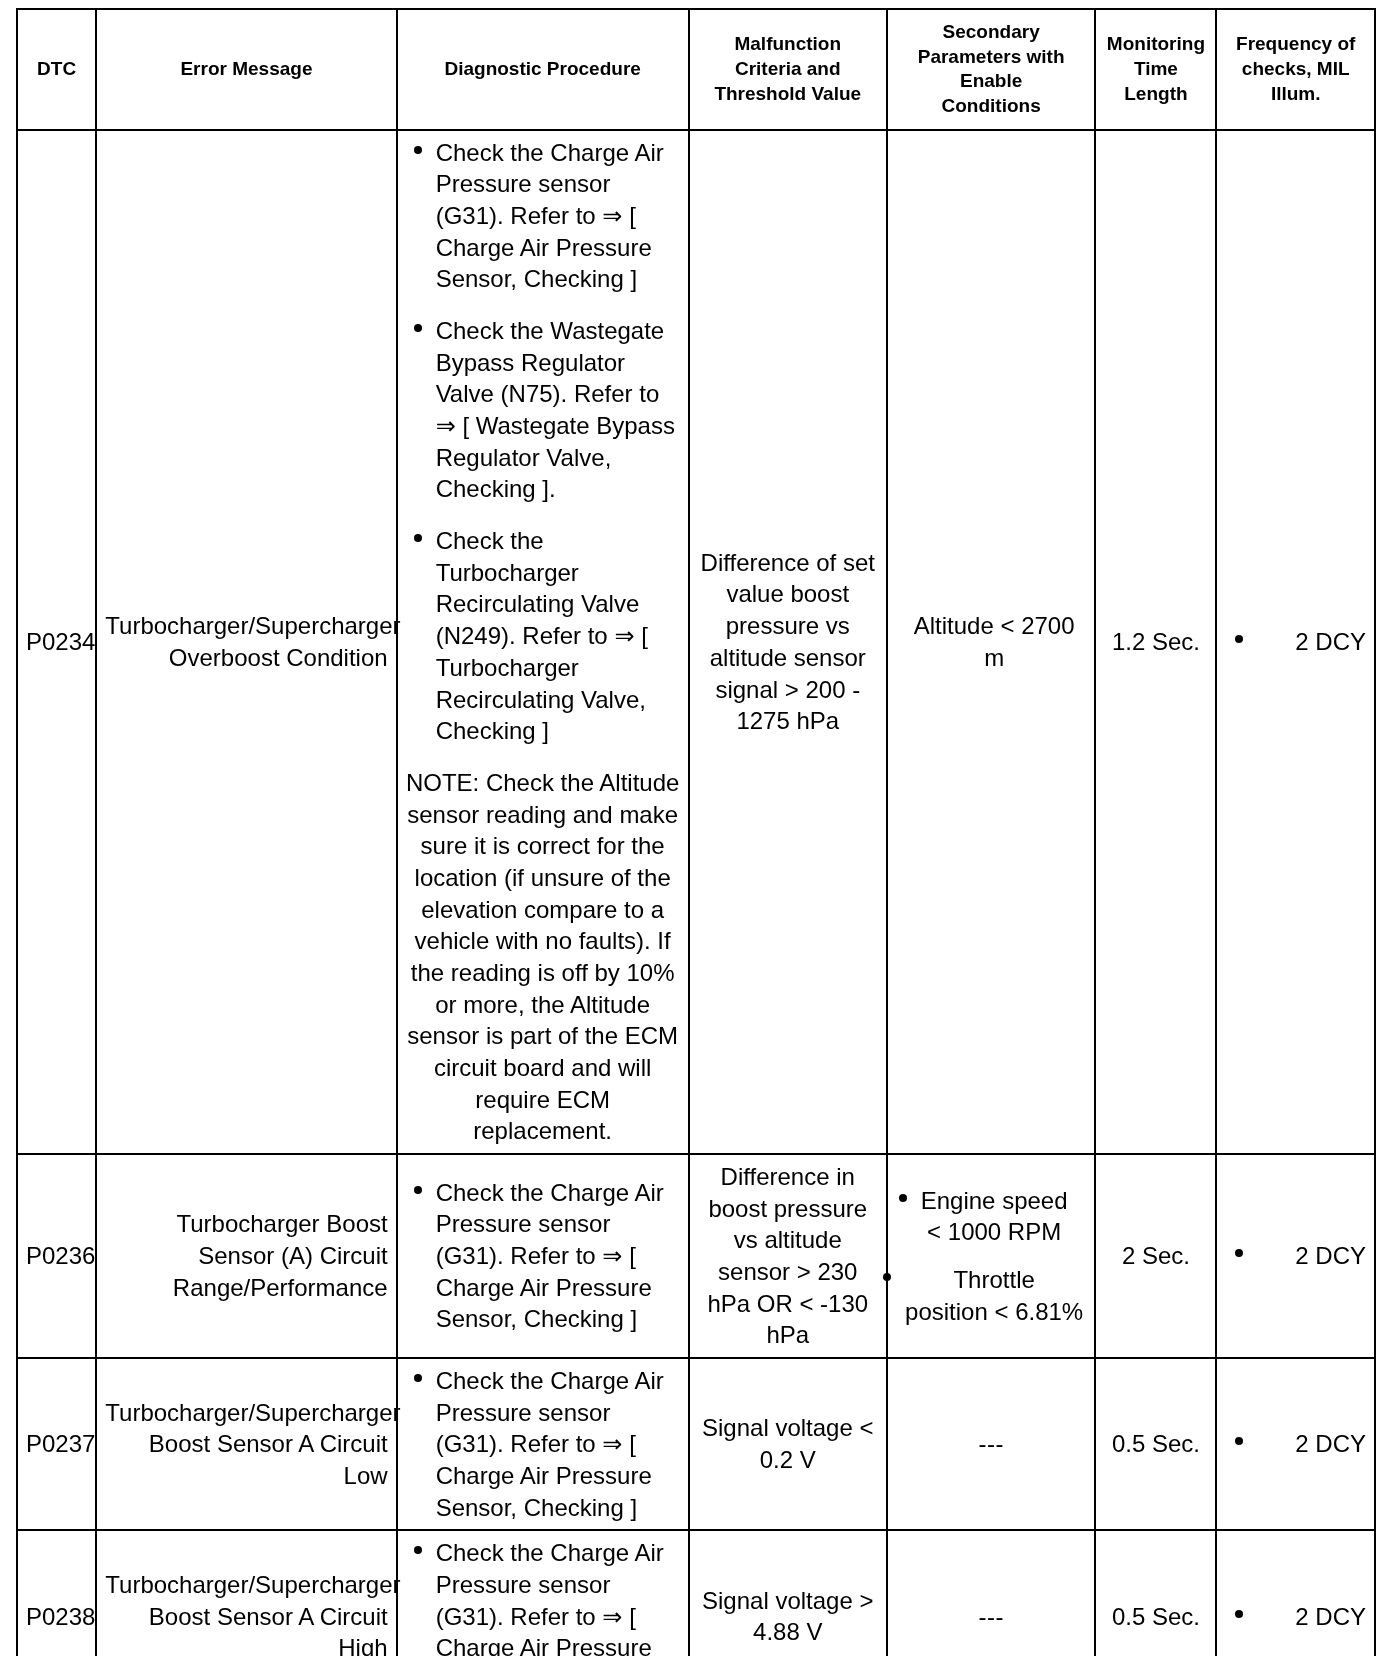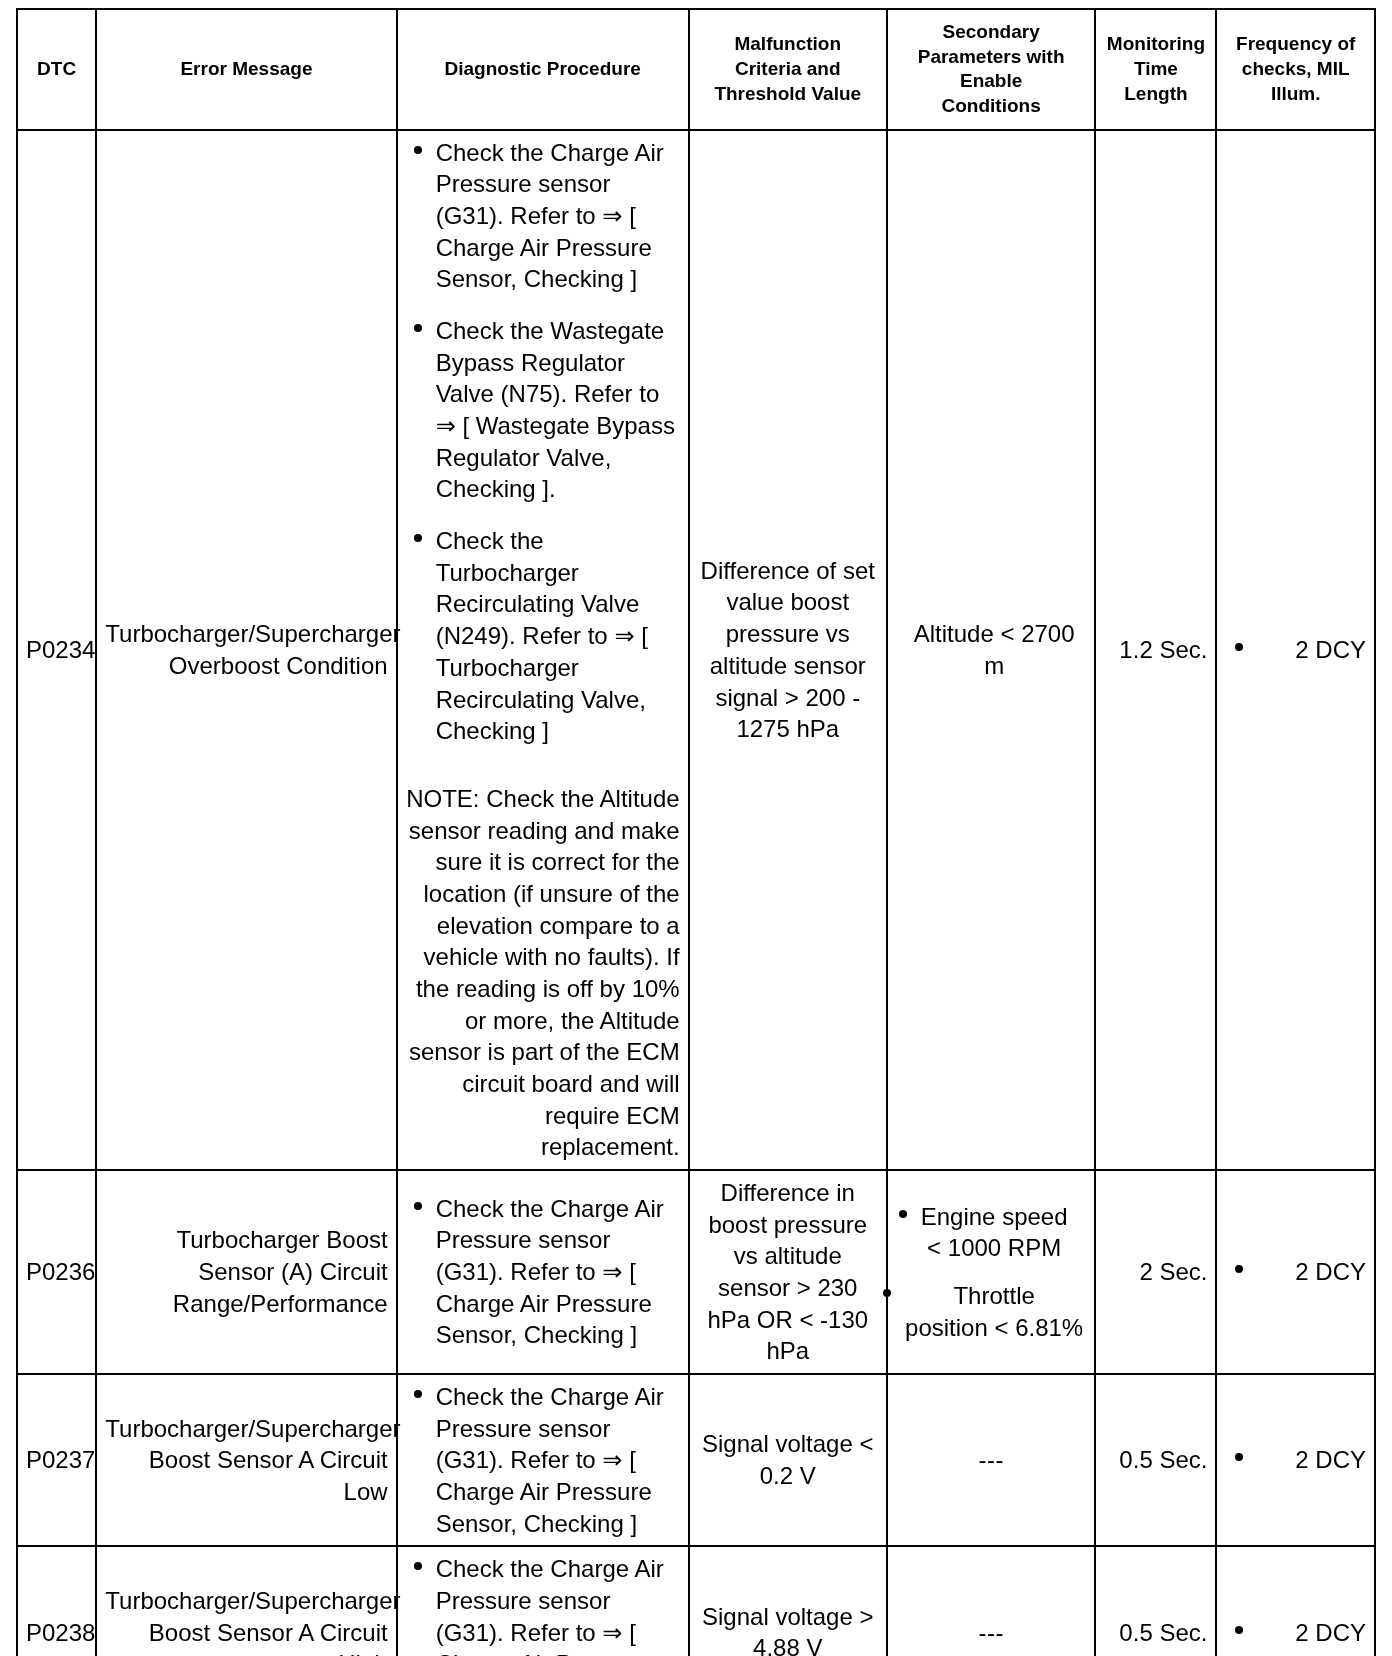--- a/index.html
+++ b/index.html
@@ -47,21 +47,21 @@
 
   td.dtc-code {
     text-align: center;
     white-space: nowrap;
     padding-left: 9px;
   }
   td.err-msg { text-align: right; margin-top: 37px; }
   td.proc { text-align: left; padding: 10px 8px 10px 10px; }
   td.crit { text-align: center; }
   td.sec  { text-align: center; }
-  td.mon  { text-align: right; padding-left: 9px; }
+  td.mon  { text-align: center; padding-left: 9px; }
   td.freq { text-align: right; }
 
   ul.bullets {
     list-style: none;
     margin: 0;
     padding: 0;
   }
   ul.bullets li {
     position: relative;
     padding-left: 30px;
@@ -72,22 +72,22 @@
     content: "";
     position: absolute;
     left: 8px;
     top: 9px;
     width: 8px;
     height: 8px;
     background: #000;
     border-radius: 50%;
   }
   .note {
-    margin-top: 36px;
-    text-align: right;
+    margin-top: 20px;
+    text-align: center;
   }
   .sec-list {
     list-style: none;
     margin: 0;
     padding: 0;
     text-align: center;
   }
   .sec-list li {
     position: relative;
     display: inline-block;

